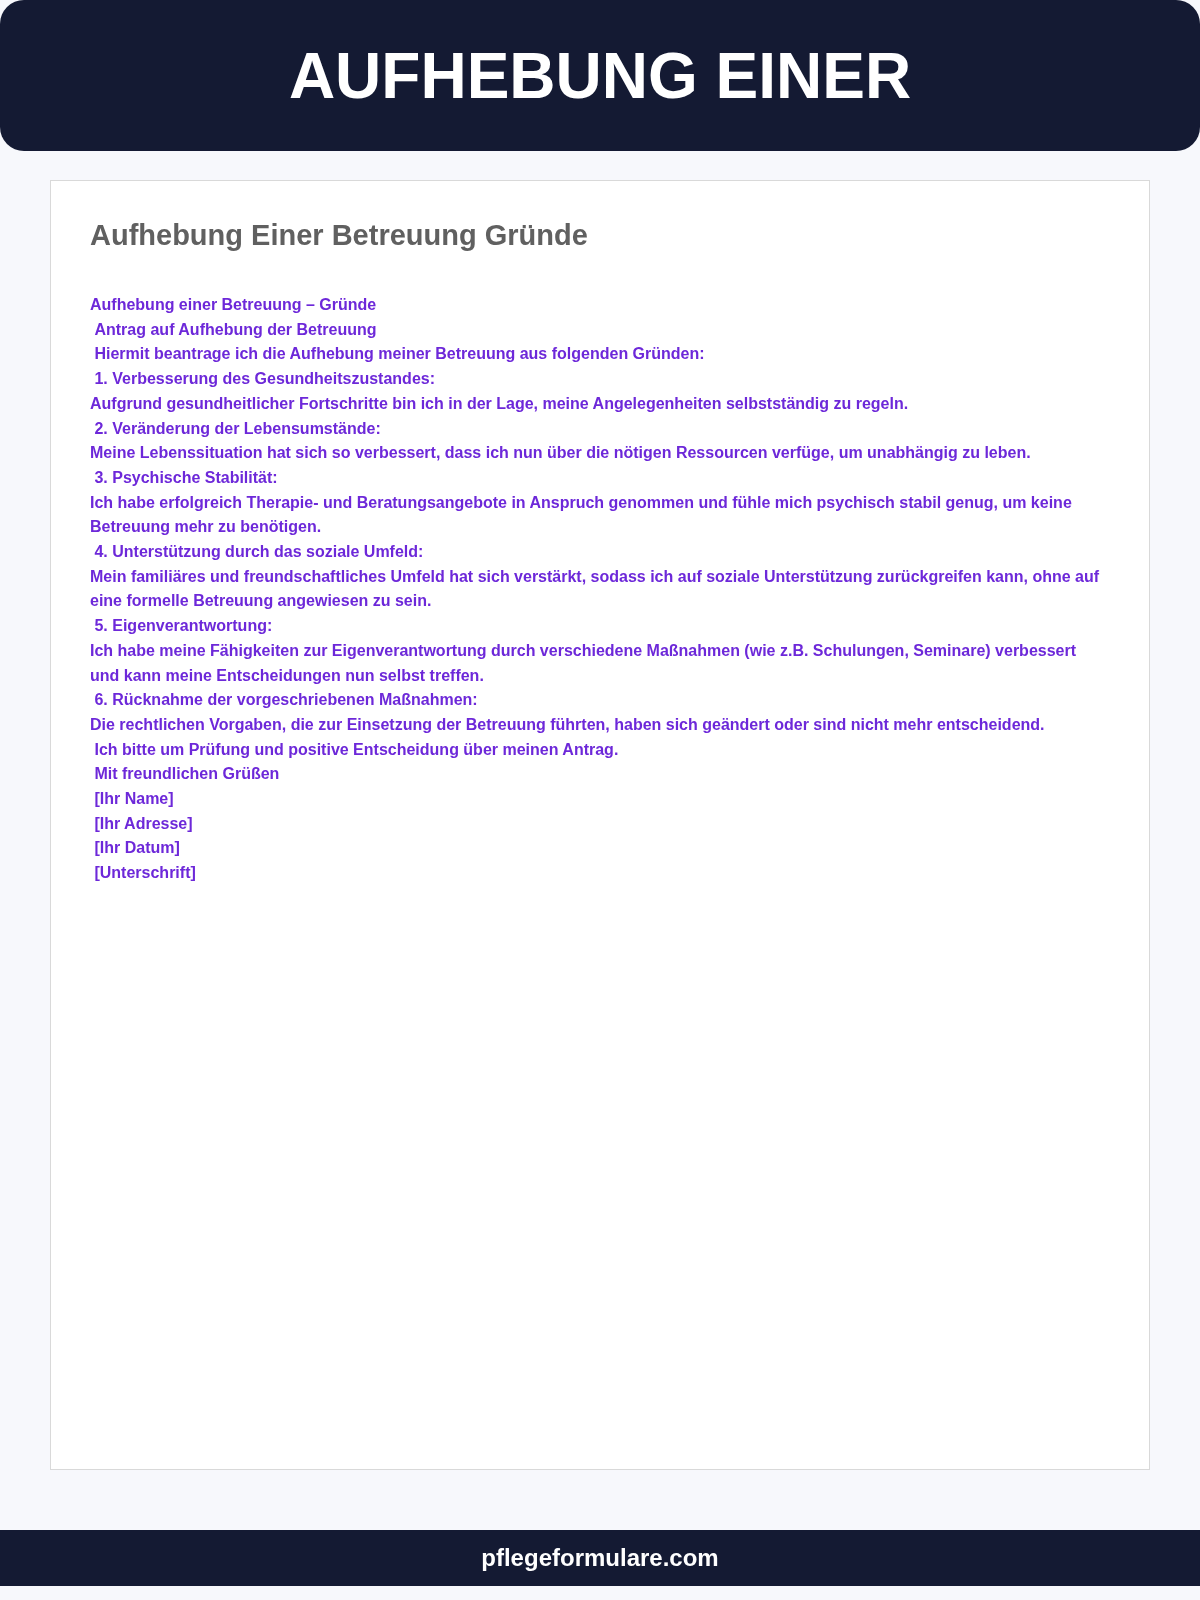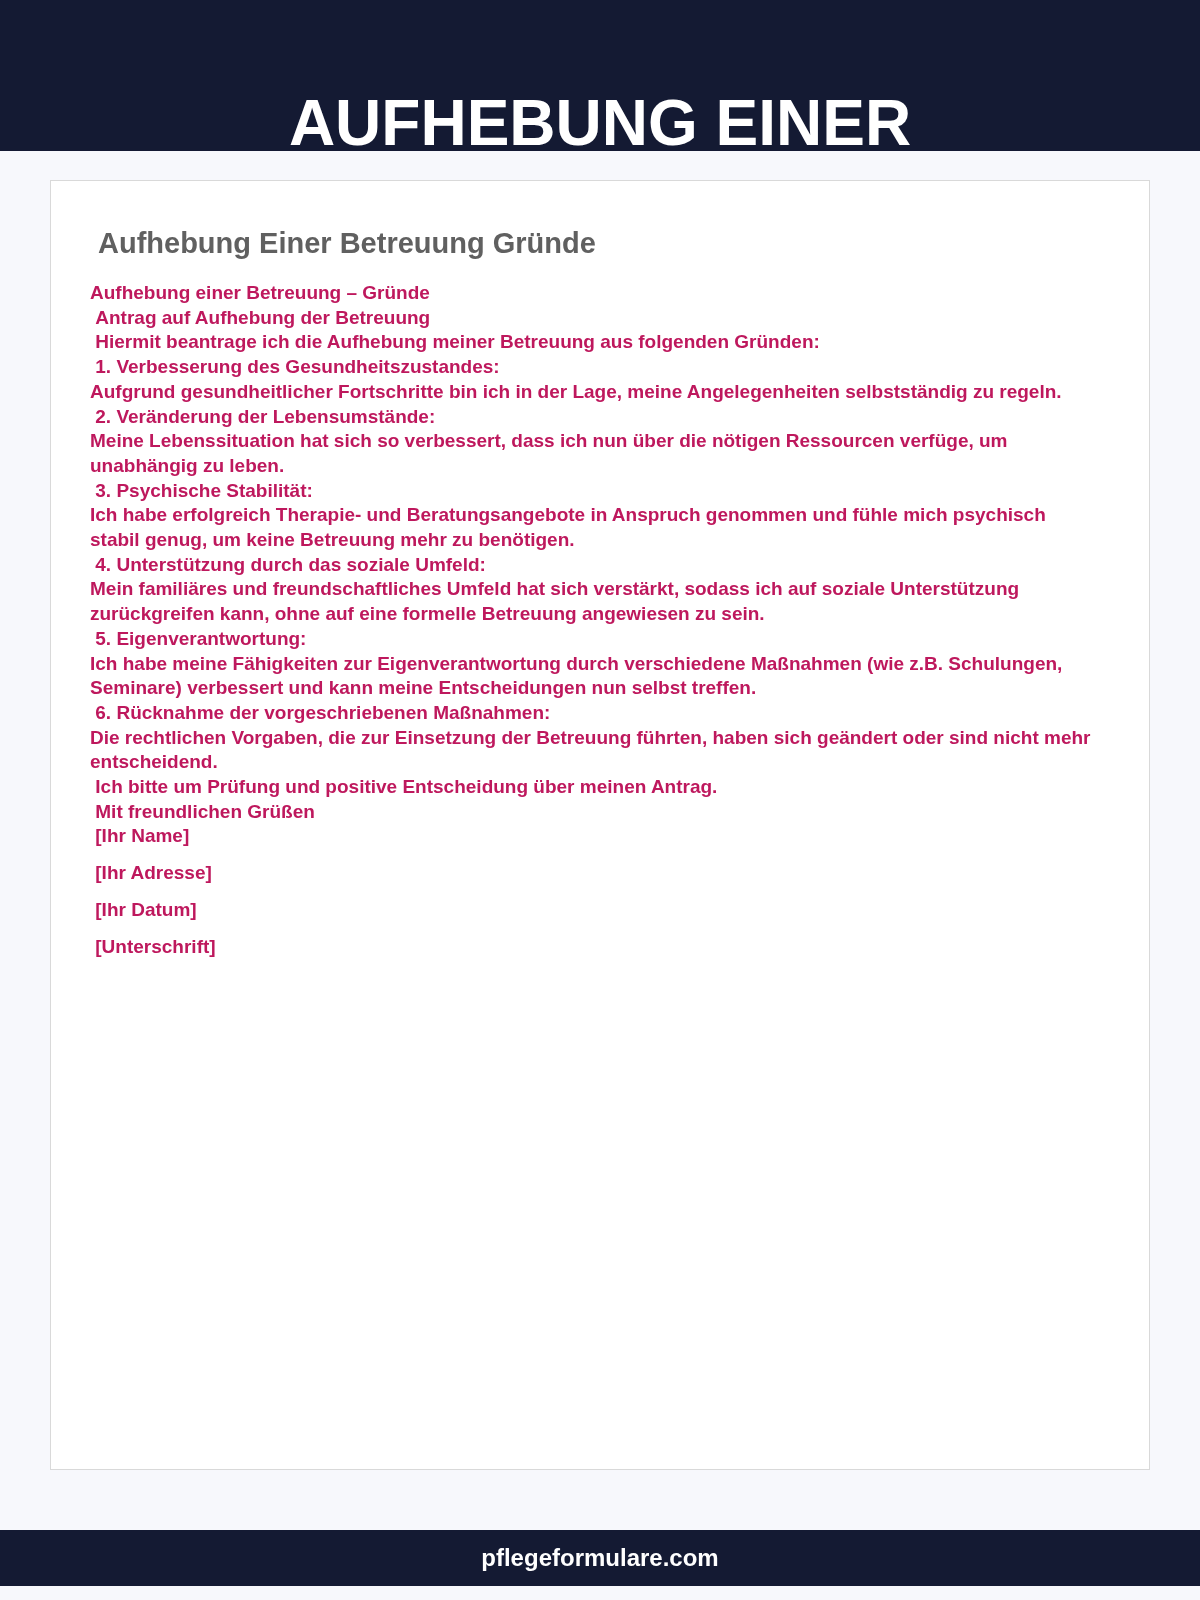--- a/index.html
+++ b/index.html
@@ -6,45 +6,45 @@
   body {
     width:1200px; height:1600px;
     background:#f7f8fc;
     font-family:"Liberation Sans", sans-serif;
     position:relative;
     overflow:hidden;
   }
   .header {
     position:absolute; left:0; top:0; width:1200px; height:151px;
     background:#141a33;
-    display:flex; flex-direction:column; align-items:center; justify-content:flex-end;
+    display:flex; flex-direction:column; align-items:center; justify-content:center;border-radius:24px;
   }
   .header h1 {
     margin:0; color:#ffffff; font-weight:bold;
     font-size:64px; line-height:55px; text-align:center;
     letter-spacing:0px;
     padding-top:2px;
   }
   .card {
     position:absolute; left:50px; top:180px; width:1100px; height:1290px;
     background:#ffffff;
     border:1px solid #d9d9d9;
     box-sizing:border-box;
   }
   .doc-title {
     position:absolute; left:39px; top:38px;
-    margin:8px; font-size:29px; font-weight:bold; color:#606060;
+    margin:0; font-size:29px; font-weight:bold; color:#606060;
   }
   .body-text {
-    position:absolute; left:39px; top:100px; width:1010px;
-    font-size:19px; font-weight:bold; color:#be185d; line-height:24.7px;
+    position:absolute; left:39px; top:112px; width:1010px;
+    font-size:16px; font-weight:bold; color:#6d28d9; line-height:24.7px;
   }
   .line { white-space:pre-wrap; }
   .para { }
-  .sig { margin-top:12px; }
+  .sig { }
   .footer {
     position:absolute; left:0; top:1530px; width:1200px; height:56px;
     background:#141a33;
     display:flex; align-items:center; justify-content:center;
   }
   .footer span { color:#ffffff; font-weight:bold; font-size:24px; }
 </style>
 </head>
 <body>
 

